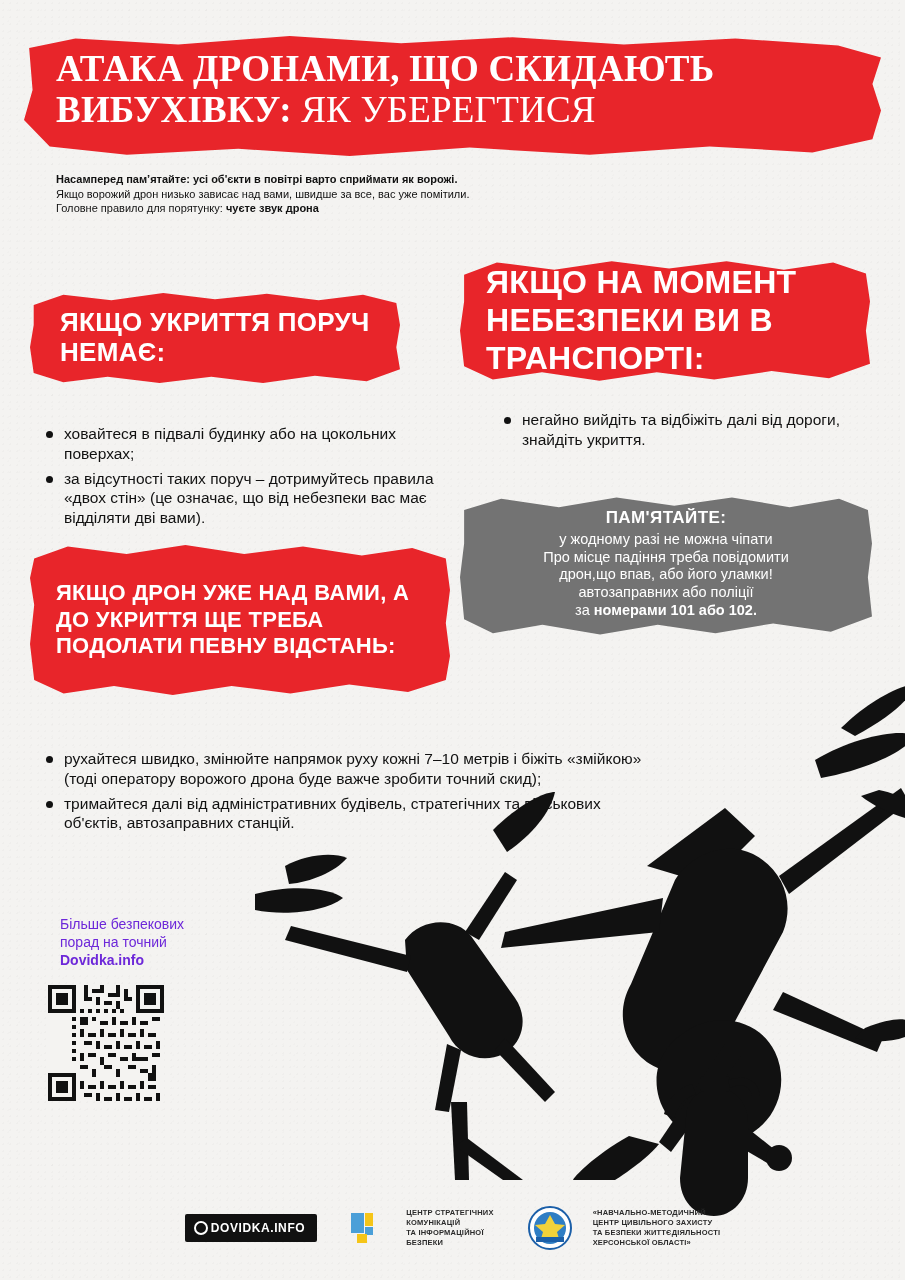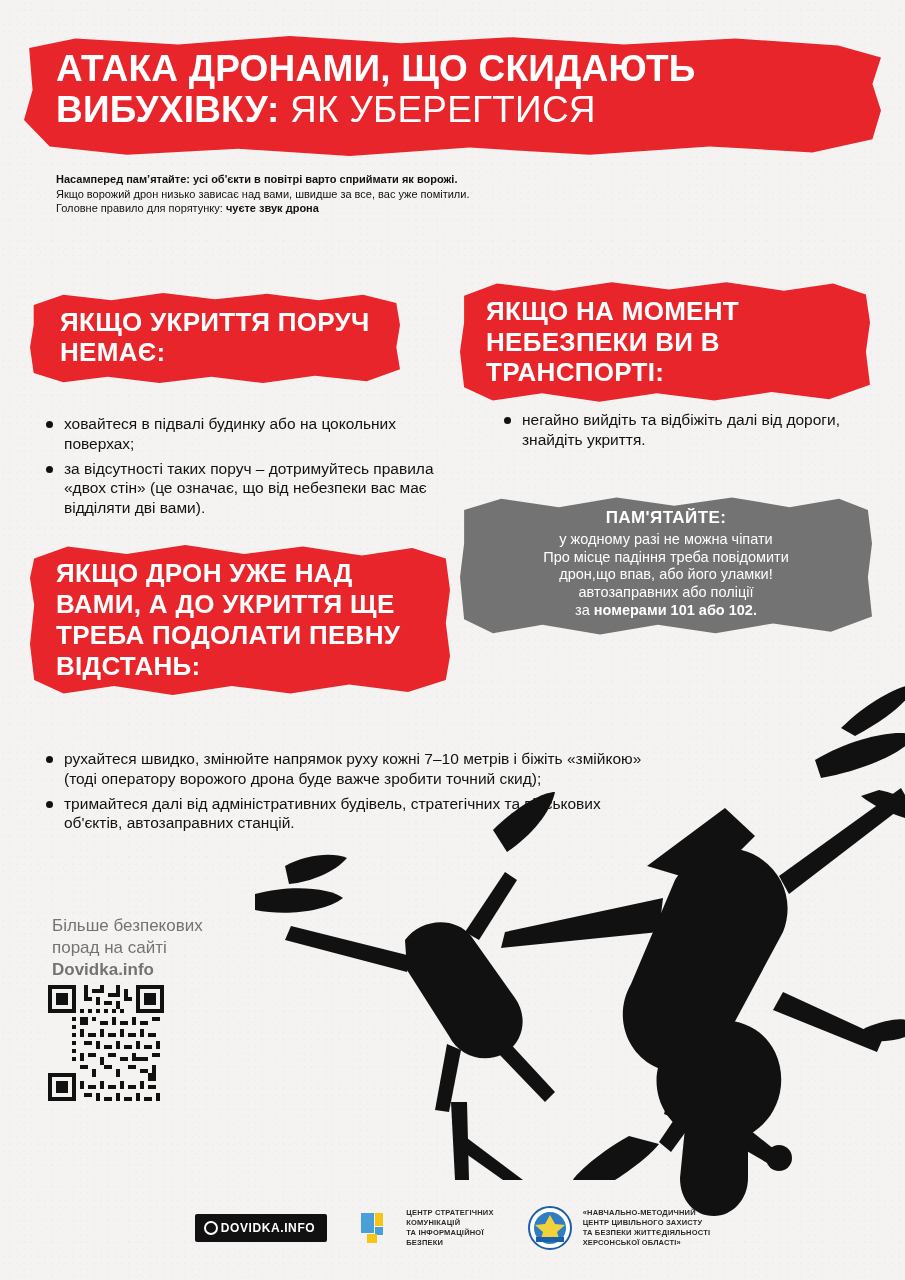--- a/index.html
+++ b/index.html
@@ -51,20 +51,21 @@
     position: absolute;
     left: 56px;
     top: 48px;
     width: 800px;
     font-weight: bold;
     font-size: 37px;
     line-height: 1.12;
     letter-spacing: .2px;
     color: #ffffff;
     text-transform: uppercase;
+    font-family: Liberation Serif, serif;
   }
   .header-text .lead { font-weight: bold; }
   .header-text .thin { font-weight: normal; }
 
   
   .intro {
     position: absolute;
     left: 56px;
     top: 172px;
     width: 800px;
@@ -90,33 +91,33 @@
     left: 30px; top: 292px; width: 370px; height: 92px;
     padding: 0 30px;
     font-size: 26px; line-height: 1.15;
     clip-path: polygon(
       1% 14%, 9% 3%, 22% 9%, 36% 1%, 50% 8%, 64% 2%, 78% 9%, 90% 3%, 99% 12%,
       100% 36%, 99% 60%, 100% 84%, 91% 97%, 77% 91%, 63% 99%, 49% 92%, 35% 99%,
       21% 92%, 9% 98%, 1% 88%, 0% 60%, 1% 36%
     );
   }
   .brush.b2 {
-    left: 460px; top: 281px; width: 410px; height: 122px;
+    left: 460px; top: 260px; width: 410px; height: 122px;
     padding: 0 26px;
-    font-size: 26px; line-height: 1.18;
+    font-size: 32px; line-height: 1.18;
     clip-path: polygon(
       1% 12%, 9% 2%, 23% 8%, 37% 1%, 51% 7%, 65% 1%, 79% 8%, 91% 2%, 99% 11%,
       100% 34%, 99% 58%, 100% 85%, 90% 97%, 76% 91%, 62% 98%, 48% 92%, 34% 99%,
       20% 92%, 8% 98%, 1% 87%, 0% 58%, 1% 34%
     );
   }
   .brush.b3 {
     left: 30px; top: 545px; width: 420px; height: 150px;
     padding: 0 26px;
-    font-size: 26px; line-height: 1.2;
+    font-size: 22px; line-height: 1.2;
     clip-path: polygon(
       1% 9%, 9% 1%, 23% 6%, 37% 0%, 51% 6%, 65% 1%, 79% 7%, 91% 2%, 99% 9%,
       100% 30%, 99% 52%, 100% 74%, 99% 90%, 90% 98%, 76% 93%, 62% 99%, 48% 94%,
       34% 100%, 20% 94%, 8% 99%, 1% 90%, 0% 66%, 1% 40%, 0% 22%
     );
   }
 
   
   .bullets {
     position: absolute;
@@ -131,21 +132,21 @@
     margin-bottom: 5px;
   }
   .bullets li::before {
     content: "";
     position: absolute;
     left: 4px; top: 7px;
     width: 7px; height: 7px;
     background: #111;
     border-radius: 50%;
   }
-  .bullets.l1 { left: 42px; top: 414px; width: 420px; }
+  .bullets.l1 { left: 42px; top: 424px; width: 420px; }
   .bullets.l2 { left: 500px; top: 410px; width: 370px; }
   .bullets.l3 { left: 42px; top: 749px; width: 620px; }
 
   
   .remember {
     position: absolute;
     left: 460px; top: 496px;
     width: 412px; height: 140px;
     background: #737373;
     color: #fff;
@@ -167,25 +168,25 @@
   }
   .remember .r-body {
     font-size: 14.5px;
     line-height: 1.22;
   }
   .remember .r-body b { font-weight: bold; }
 
   
   .promo {
     position: absolute;
-    left: 52px; top: 915px;
+    left: 60px; top: 915px;
     width: 250px;
-    font-size: 17px;
+    font-size: 14px;
     line-height: 1.3;
-    color: #737373;
+    color: #6d28d9;
   }
   .promo .site { font-weight: bold; }
   .qr {
     position: absolute;
     left: 48px; top: 985px;
     width: 116px; height: 116px;
   }
 
   
   .art {
@@ -217,21 +218,21 @@
   }
   .logo-dovidka::before {
     content: "";
     position: absolute;
     left: 9px; top: 50%;
     transform: translateY(-50%);
     width: 10px; height: 10px;
     border: 2px solid #fff;
     border-radius: 50%;
   }
-  .logo-block { display: flex; align-items: center; gap: 11px; }
+  .logo-block { display: flex; align-items: center; gap: 21px; }
   .logo-csc-mark { width: 34px; height: 34px; position: relative; }
   .logo-text {
     font-size: 7.5px;
     line-height: 1.32;
     font-weight: bold;
     color: #2a2a2a;
     letter-spacing: .2px;
     text-transform: uppercase;
     white-space: pre-line;
   }
@@ -350,21 +351,21 @@
     <g fill="#111111">
       <path d="M46 48 C46 30 60 18 76 18 C94 18 108 32 108 52 L108 108 C108 130 92 146 74 146 C54 146 40 130 40 108 Z"></path>
       <rect x="60" y="6" width="30" height="16" rx="4"></rect>
       <path d="M88 10 C106 4 118 10 120 26 L112 26 C110 16 102 12 90 18 Z"></path>
       <path d="M24 44 C28 28 38 18 52 14 L56 24 C44 28 38 36 34 48 Z"></path>
     </g>
   </svg>
 
   <div class="promo">
     <div>Більше безпекових</div>
-    <div>порад на сайті</div>
+    <div>порад на точний</div>
     <div class="site">Dovidka.info</div>
   </div>
 
   <svg class="qr" viewBox="0 0 29 29" shape-rendering="crispEdges">
     <rect width="29" height="29" fill="#f4f3f1"></rect>
     <g fill="#111111">
 
       <rect x="0" y="0" width="7" height="1"></rect>
         <rect x="0" y="6" width="7" height="1"></rect>
       <rect x="0" y="0" width="1" height="7"></rect>

